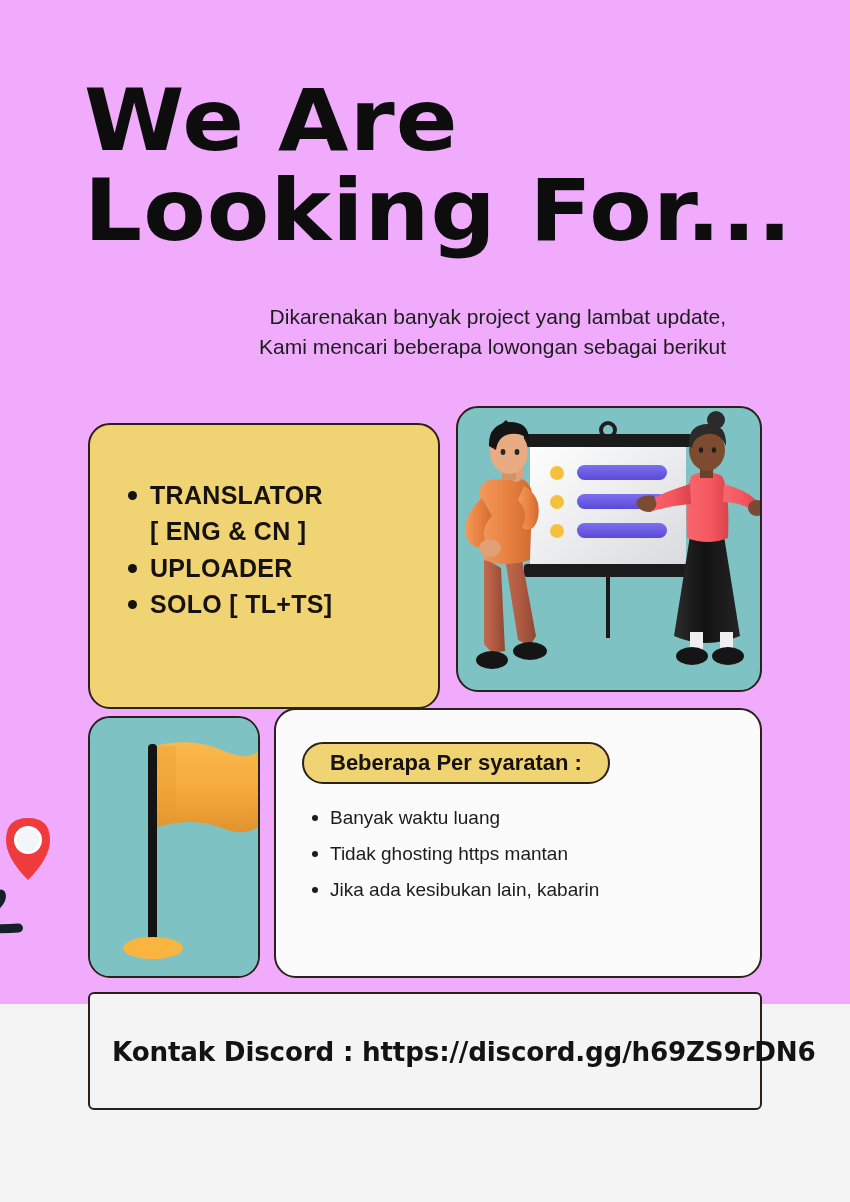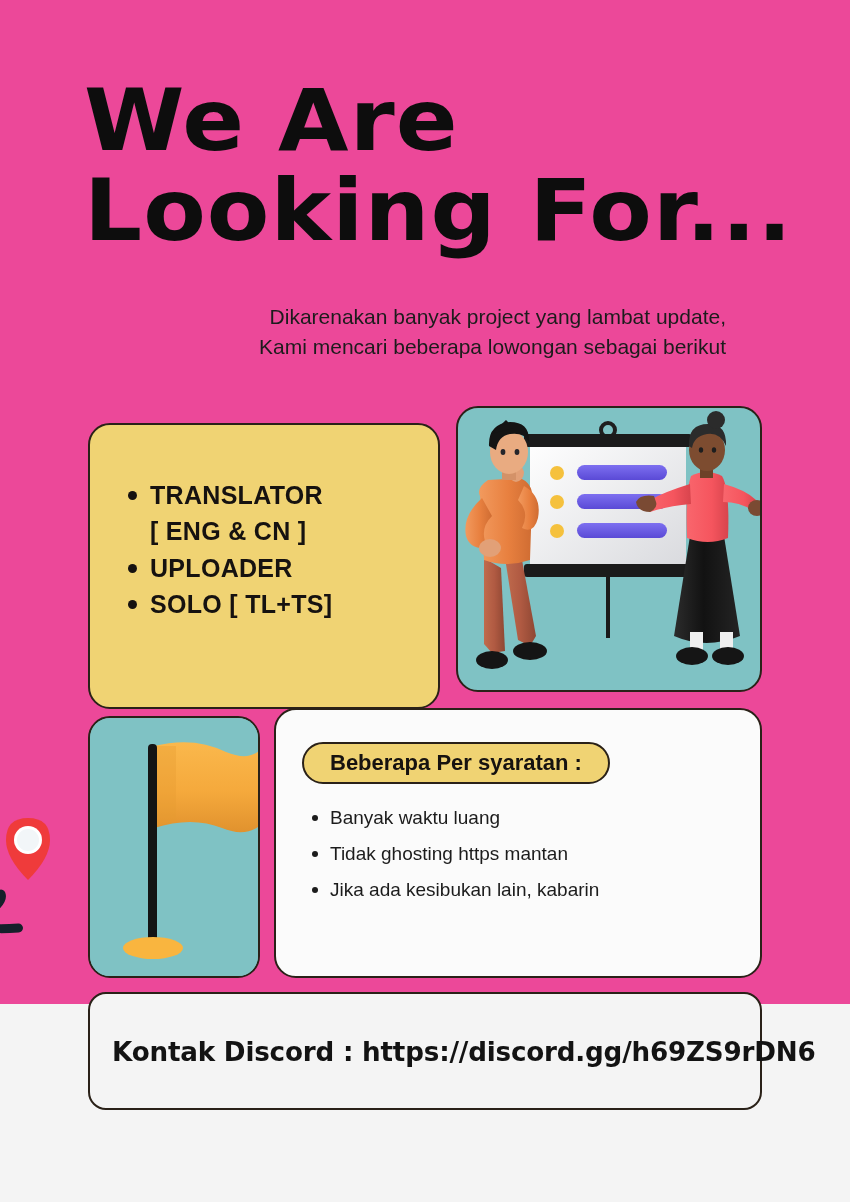--- a/index.html
+++ b/index.html
@@ -14,21 +14,21 @@
     font-family: "Liberation Sans", sans-serif;
     overflow: hidden;
     position: relative;
   }
 
   .poster {
     position: absolute;
     inset: 0;
     width: 850px;
     height: 1004px;
-    background: #ec4899;
+    background: #f0abfc;
   }
 
   
   .headline {
     position: absolute;
     left: 84px;
     top: 78px;
     width: 700px;
   }
   .headline-line {
@@ -201,21 +201,21 @@
 
   
   .contact-card {
     position: absolute;
     left: 88px;
     top: 992px;
     width: 674px;
     height: 118px;
     background: #f4f4f4;
     border: 2px solid #2a2118;
-    border-radius: 18px;
+    border-radius: 6px;
     box-sizing: border-box;
   }
   .contact-text {
     position: absolute;
     left: 22px;
     top: 50%;
     transform: translateY(-50%) scaleX(0.97);
     transform-origin: left center;
     font-family: "DejaVu Sans", sans-serif;
     font-size: 27px;

